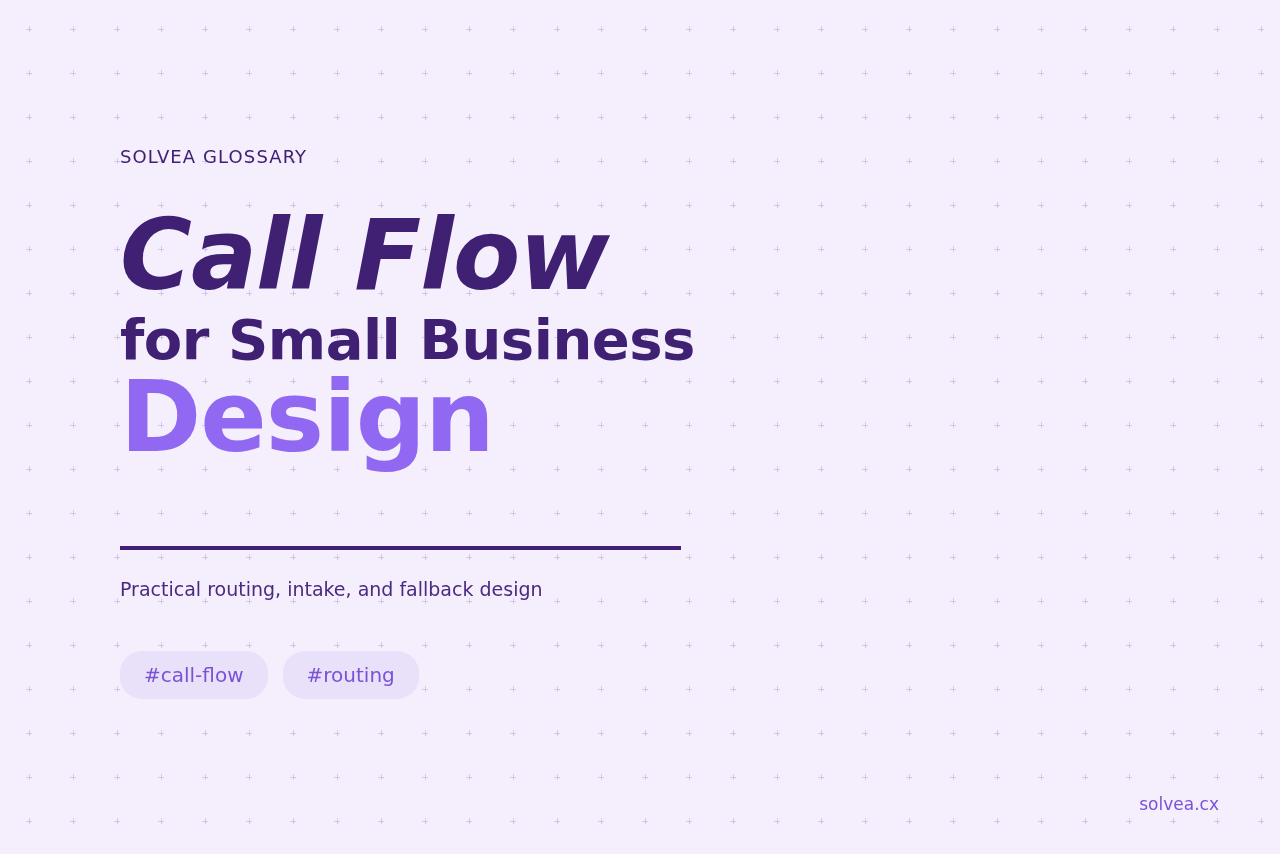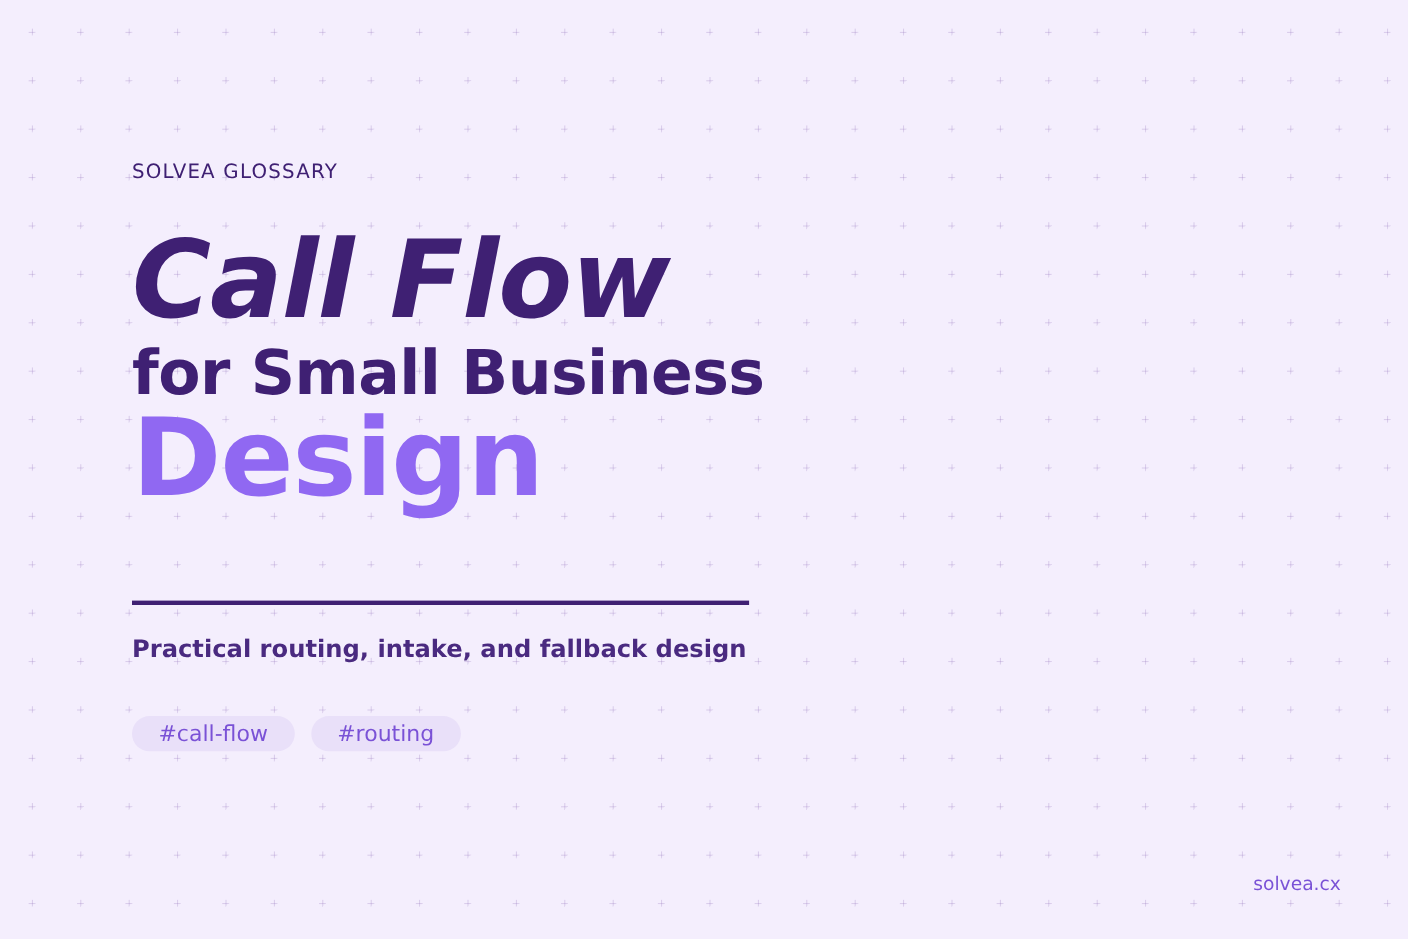--- a/index.html
+++ b/index.html
@@ -97,37 +97,37 @@
     top: 546px;
     width: 561px;
     height: 4px;
     background-color: #3f2073;
   }
 
   .subtitle {
     position: absolute;
     left: 120px;
     top: 578px;
-    font-size: 22px;
+    font-size: 19px;
     color: #4a2a80;
-    font-weight: 700;
+    font-weight: 400;
     white-space: nowrap;
   }
 
   .tag-row {
     position: absolute;
     left: 120px;
     top: 651px;
     display: flex;
     gap: 15px;
     align-items: center;
   }
 
   .tag {
-    height: 32px;
+    height: 48px;
     display: flex;
     align-items: center;
     padding: 16px 24px;
     border-radius: 22px;
     background-color: #e9e0f9;
     color: #7a52d6;
     font-size: 20px;
     font-weight: 400;
     white-space: nowrap;
   }

